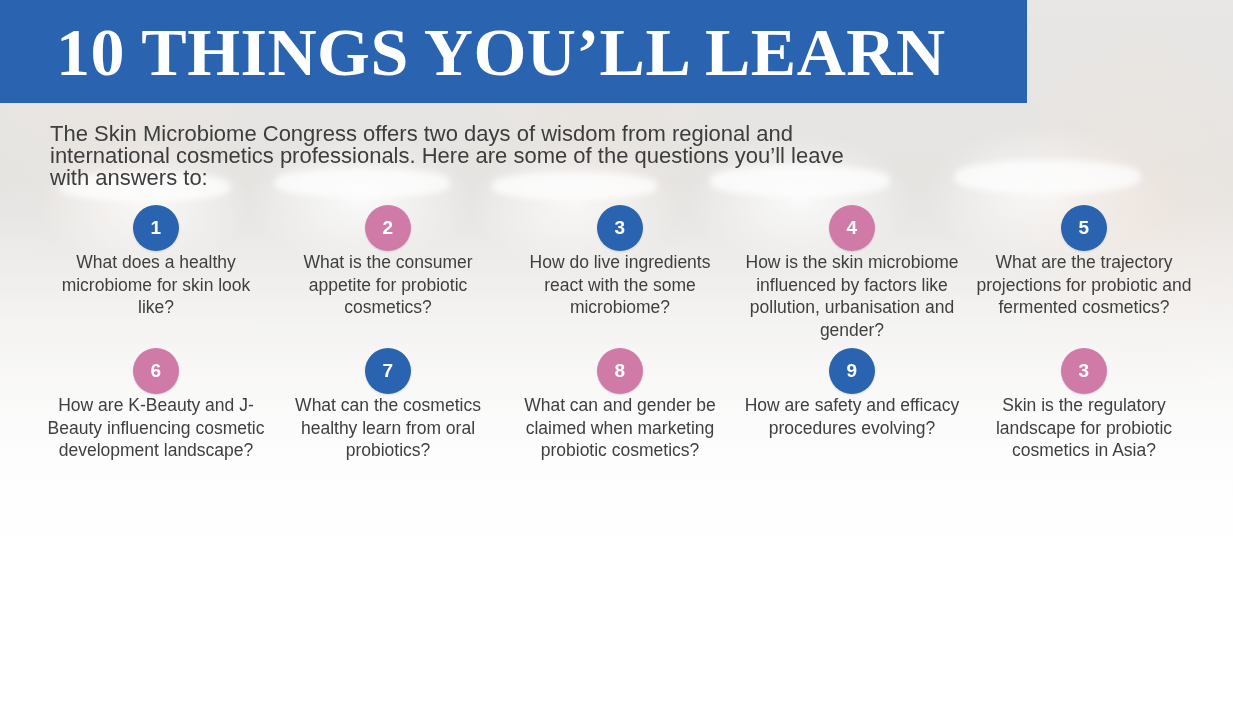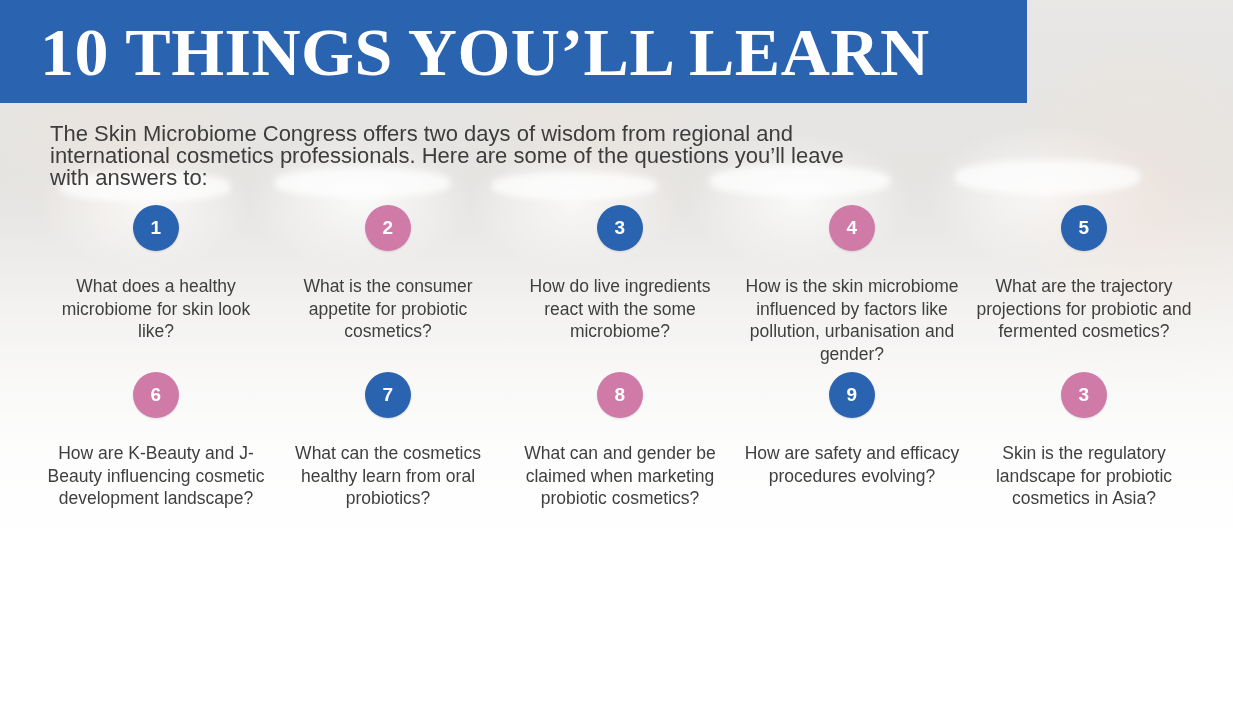--- a/index.html
+++ b/index.html
@@ -99,21 +99,21 @@
     display: flex;
     align-items: center;
   }
   .title-text {
     font-family: "Liberation Serif", "DejaVu Serif", serif;
     font-weight: bold;
     font-size: 68px;
     line-height: 68px;
     letter-spacing: 0.5px;
     color: #ffffff;
-    padding-left: 40px;
+    padding-left: 56px;
     white-space: nowrap;
   }
 
   
   .intro {
     position: absolute;
     left: 50px;
     top: 123px;
     width: 830px;
     font-size: 22px;
@@ -154,21 +154,20 @@
     justify-content: center;
     color: #ffffff;
     font-size: 19px;
     font-weight: bold;
     letter-spacing: 0.3px;
     box-shadow: 0 1px 2px rgba(0,0,0,0.12);
   }
   .badge.blue  { background: #2a64b0; }
   .badge.pink  { background: #d07aa8; }
   .q-text {
-    margin-top: 24px;
     text-align: center;
     font-size: 17.5px;
     line-height: 22.5px;
     color: #3f3f3f;
   }
 </style>
 </head>
 <body>
 
 <div class="slide">

